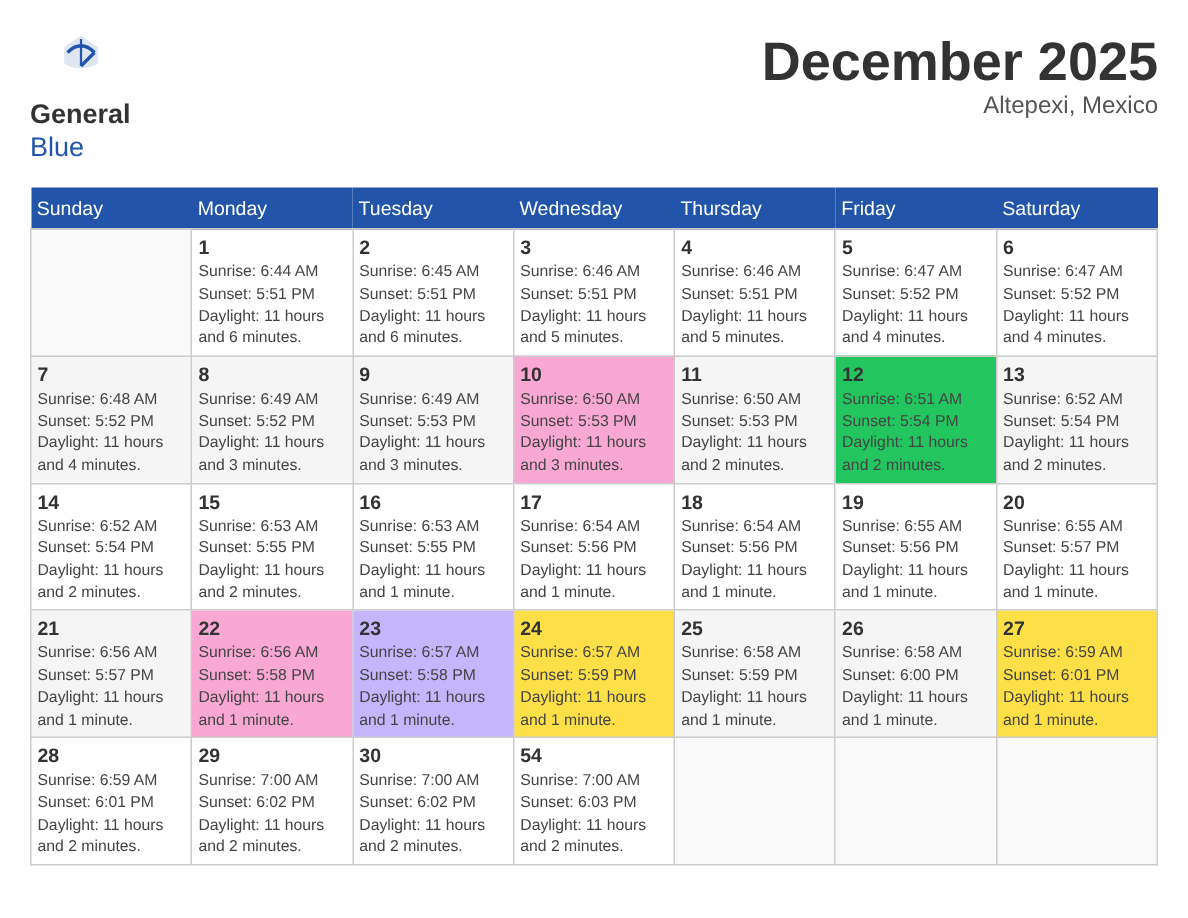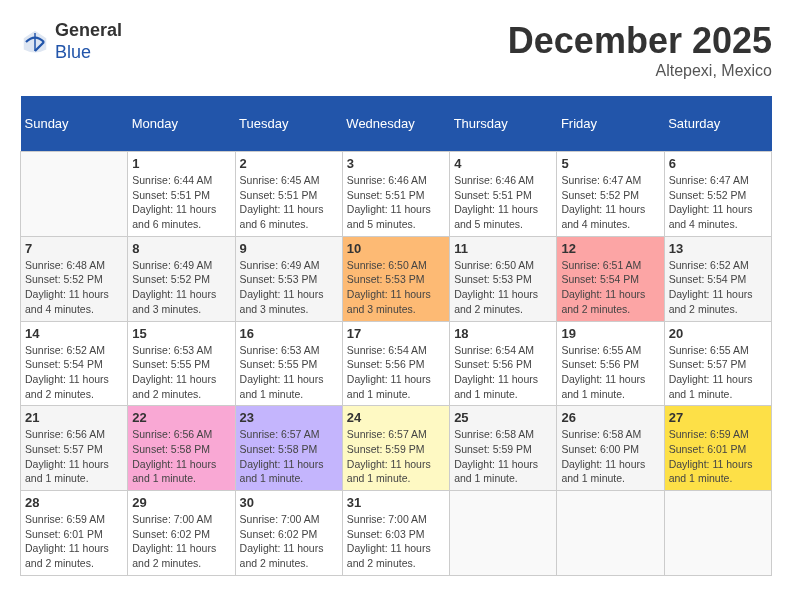--- a/index.html
+++ b/index.html
@@ -12,21 +12,22 @@
     }
     .header {
       display: flex;
       justify-content: space-between;
       align-items: flex-start;
       margin-bottom: 16px;
     }
     .logo {
       display: flex;
       align-items: center;
-      gap: 5px;
+      gap: 16px;
+      flex-direction: column;
     }
     .logo-text {
       display: flex;
       flex-direction: column;
       line-height: 1.2;
     }
     .logo-icon {
       width: 30px;
       height: 30px;
     }
@@ -44,21 +45,21 @@
       color: #555;
     }
     .calendar {
       width: 100%;
       border-collapse: collapse;
       font-size: 11px;
     }
     .calendar th {
       background-color: #2255aa;
       color: #fff;
-      padding: 20px 4px;
+      padding: 6px 4px;
       text-align: left;
       font-size: 13px;
       font-weight: normal;
     }
     .calendar td {
       border: 1px solid #ccc;
       vertical-align: top;
       padding: 4px;
       width: calc(100% / 7);
       min-height: 80px;
@@ -149,29 +150,29 @@
           <div class="day-info">Sunrise: 6:48 AM<br>Sunset: 5:52 PM<br>Daylight: 11 hours and 4 minutes.</div>
         </td>
         <td style="background: rgb(245, 245, 245);">
           <div class="day-number">8</div>
           <div class="day-info">Sunrise: 6:49 AM<br>Sunset: 5:52 PM<br>Daylight: 11 hours and 3 minutes.</div>
         </td>
         <td style="background: rgb(245, 245, 245);">
           <div class="day-number">9</div>
           <div class="day-info">Sunrise: 6:49 AM<br>Sunset: 5:53 PM<br>Daylight: 11 hours and 3 minutes.</div>
         </td>
-        <td style="background: #fdba74;">
+        <td style="background: #f9a8d4;">
           <div class="day-number">10</div>
           <div class="day-info">Sunrise: 6:50 AM<br>Sunset: 5:53 PM<br>Daylight: 11 hours and 3 minutes.</div>
         </td>
         <td style="background: rgb(245, 245, 245);">
           <div class="day-number">11</div>
           <div class="day-info">Sunrise: 6:50 AM<br>Sunset: 5:53 PM<br>Daylight: 11 hours and 2 minutes.</div>
         </td>
-        <td style="background: #fca5a5;">
+        <td style="background: #22c55e;">
           <div class="day-number">12</div>
           <div class="day-info">Sunrise: 6:51 AM<br>Sunset: 5:54 PM<br>Daylight: 11 hours and 2 minutes.</div>
         </td>
         <td style="background: rgb(245, 245, 245);">
           <div class="day-number">13</div>
           <div class="day-info">Sunrise: 6:52 AM<br>Sunset: 5:54 PM<br>Daylight: 11 hours and 2 minutes.</div>
         </td>
       </tr>
       <tr>
         <td>
@@ -209,21 +210,21 @@
           <div class="day-info">Sunrise: 6:56 AM<br>Sunset: 5:57 PM<br>Daylight: 11 hours and 1 minute.</div>
         </td>
         <td style="background: #f9a8d4;">
           <div class="day-number">22</div>
           <div class="day-info">Sunrise: 6:56 AM<br>Sunset: 5:58 PM<br>Daylight: 11 hours and 1 minute.</div>
         </td>
         <td style="background: #c4b5fd;">
           <div class="day-number">23</div>
           <div class="day-info">Sunrise: 6:57 AM<br>Sunset: 5:58 PM<br>Daylight: 11 hours and 1 minute.</div>
         </td>
-        <td style="background: #fef9c3;">
+        <td style="background: #fde047;">
           <div class="day-number">24</div>
           <div class="day-info">Sunrise: 6:57 AM<br>Sunset: 5:59 PM<br>Daylight: 11 hours and 1 minute.</div>
         </td>
         <td style="background: rgb(245, 245, 245);">
           <div class="day-number">25</div>
           <div class="day-info">Sunrise: 6:58 AM<br>Sunset: 5:59 PM<br>Daylight: 11 hours and 1 minute.</div>
         </td>
         <td style="background: rgb(245, 245, 245);">
           <div class="day-number">26</div>
           <div class="day-info">Sunrise: 6:58 AM<br>Sunset: 6:00 PM<br>Daylight: 11 hours and 1 minute.</div>
@@ -240,21 +241,21 @@
         </td>
         <td>
           <div class="day-number">29</div>
           <div class="day-info">Sunrise: 7:00 AM<br>Sunset: 6:02 PM<br>Daylight: 11 hours and 2 minutes.</div>
         </td>
         <td>
           <div class="day-number">30</div>
           <div class="day-info">Sunrise: 7:00 AM<br>Sunset: 6:02 PM<br>Daylight: 11 hours and 2 minutes.</div>
         </td>
         <td>
-          <div class="day-number">31</div>
+          <div class="day-number">54</div>
           <div class="day-info">Sunrise: 7:00 AM<br>Sunset: 6:03 PM<br>Daylight: 11 hours and 2 minutes.</div>
         </td>
         <td class="empty-cell" style="background: rgb(249, 249, 249);"></td>
         <td class="empty-cell" style="background: rgb(249, 249, 249);"></td>
         <td class="empty-cell" style="background: rgb(249, 249, 249);"></td>
       </tr>
     </tbody>
 </table>
 
 </body></html>

